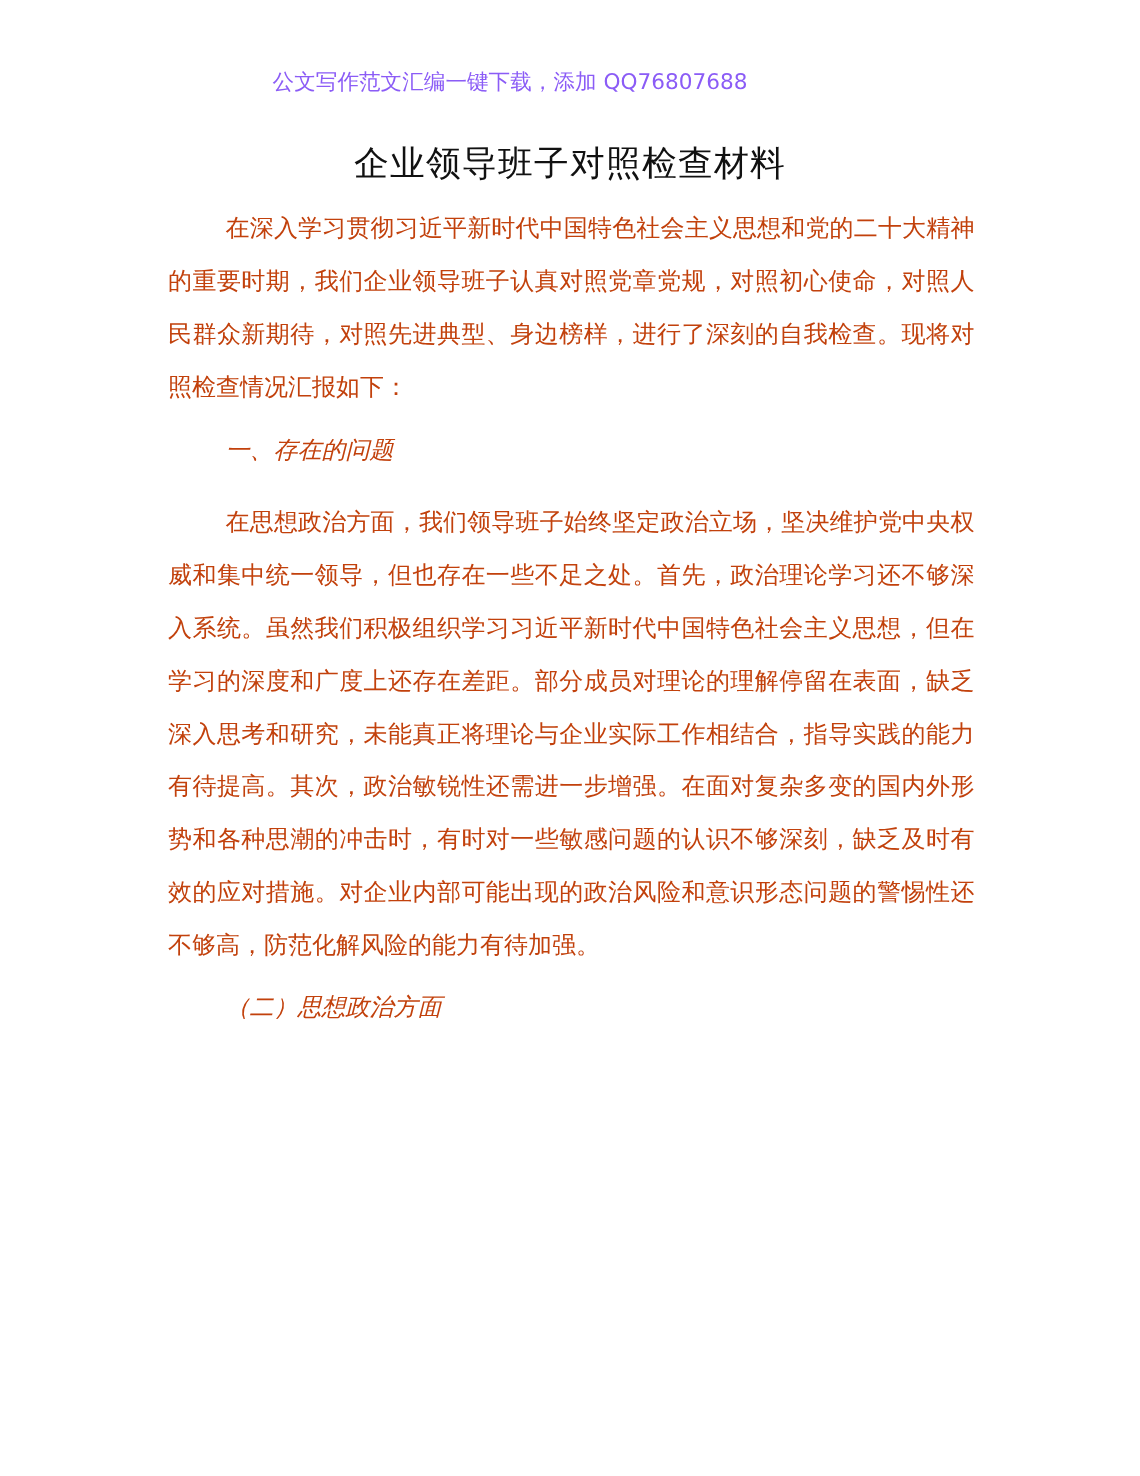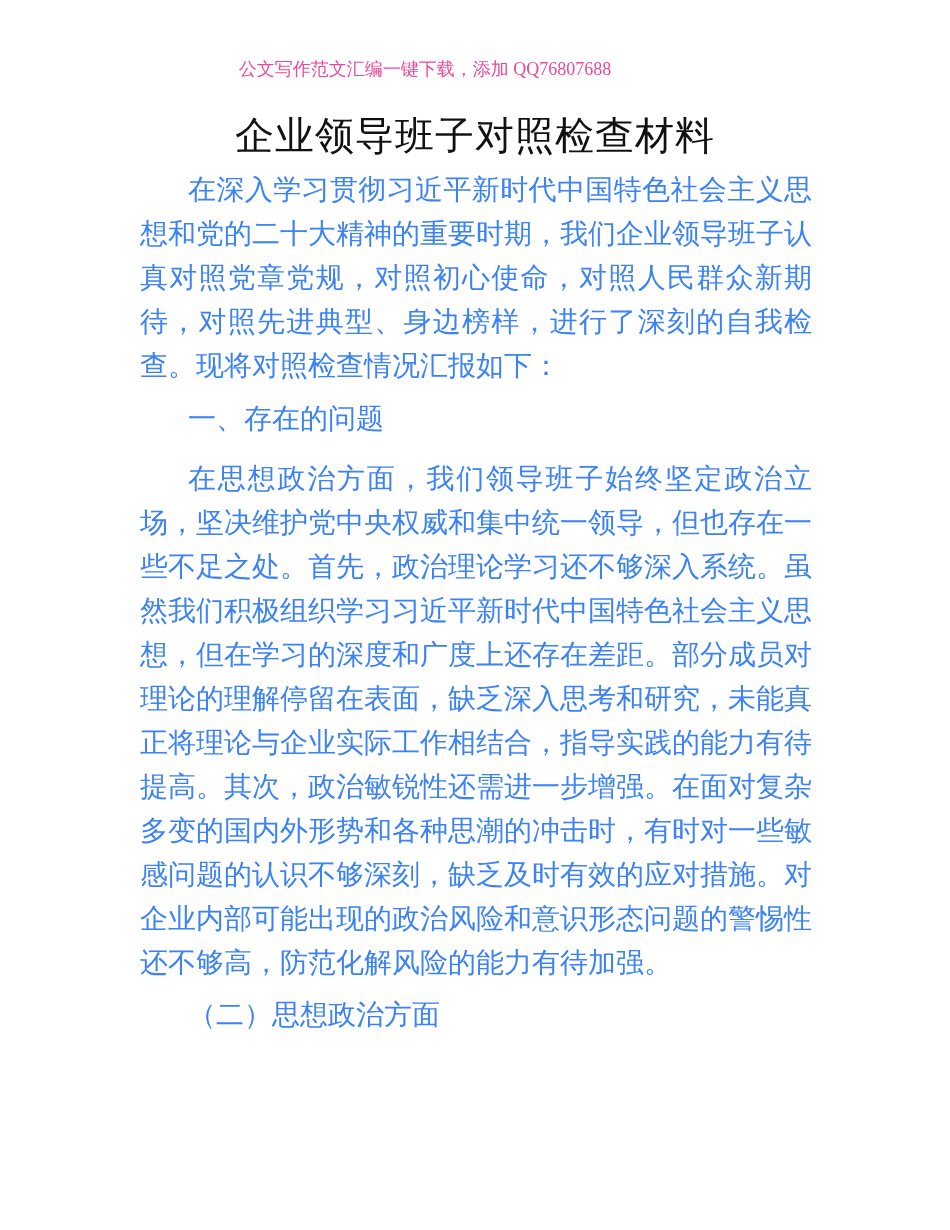--- a/index.html
+++ b/index.html
@@ -23,54 +23,54 @@
       background: #ffffff;
     }
     .watermark {
       position: absolute;
       top: 57px;
       left: 0;
       width: 850px;
       text-align: center;
       font-size: 18px;
       line-height: 24px;
-      color: #ec4899;
+      color: #8b5cf6;
       letter-spacing: 0px;
-      font-family: Liberation Serif, serif;
     }
     .title {
       position: absolute;
       top: 116px;
       left: 0;
       width: 950px;
       text-align: center;
-      font-size: 39px;
+      font-size: 29px;
       line-height: 40px;
       color: #111111;
       letter-spacing: 1px;
     }
     .body {
       position: absolute;
       left: 140px;
       top: 168px;
       width: 672px;
-      font-size: 28px;
+      font-size: 20px;
       line-height: 44px;
-      color: #3b82f6;
+      color: #c2410c;
     }
     .para {
       margin: 0;
       text-indent: 48px;
       text-align: justify;
       text-justify: inter-ideograph;
       word-break: break-all;
     }
     .heading {
       margin: 0;
       text-indent: 48px;
+      font-style: italic;
     }
     .gap-sm { height: 8px; }
     .gap-md { height: 9px; }
   </style>
 </head>
 <body>
 
 <div class="page">
   <div class="watermark">公文写作范文汇编一键下载，添加 QQ76807688</div>
 

